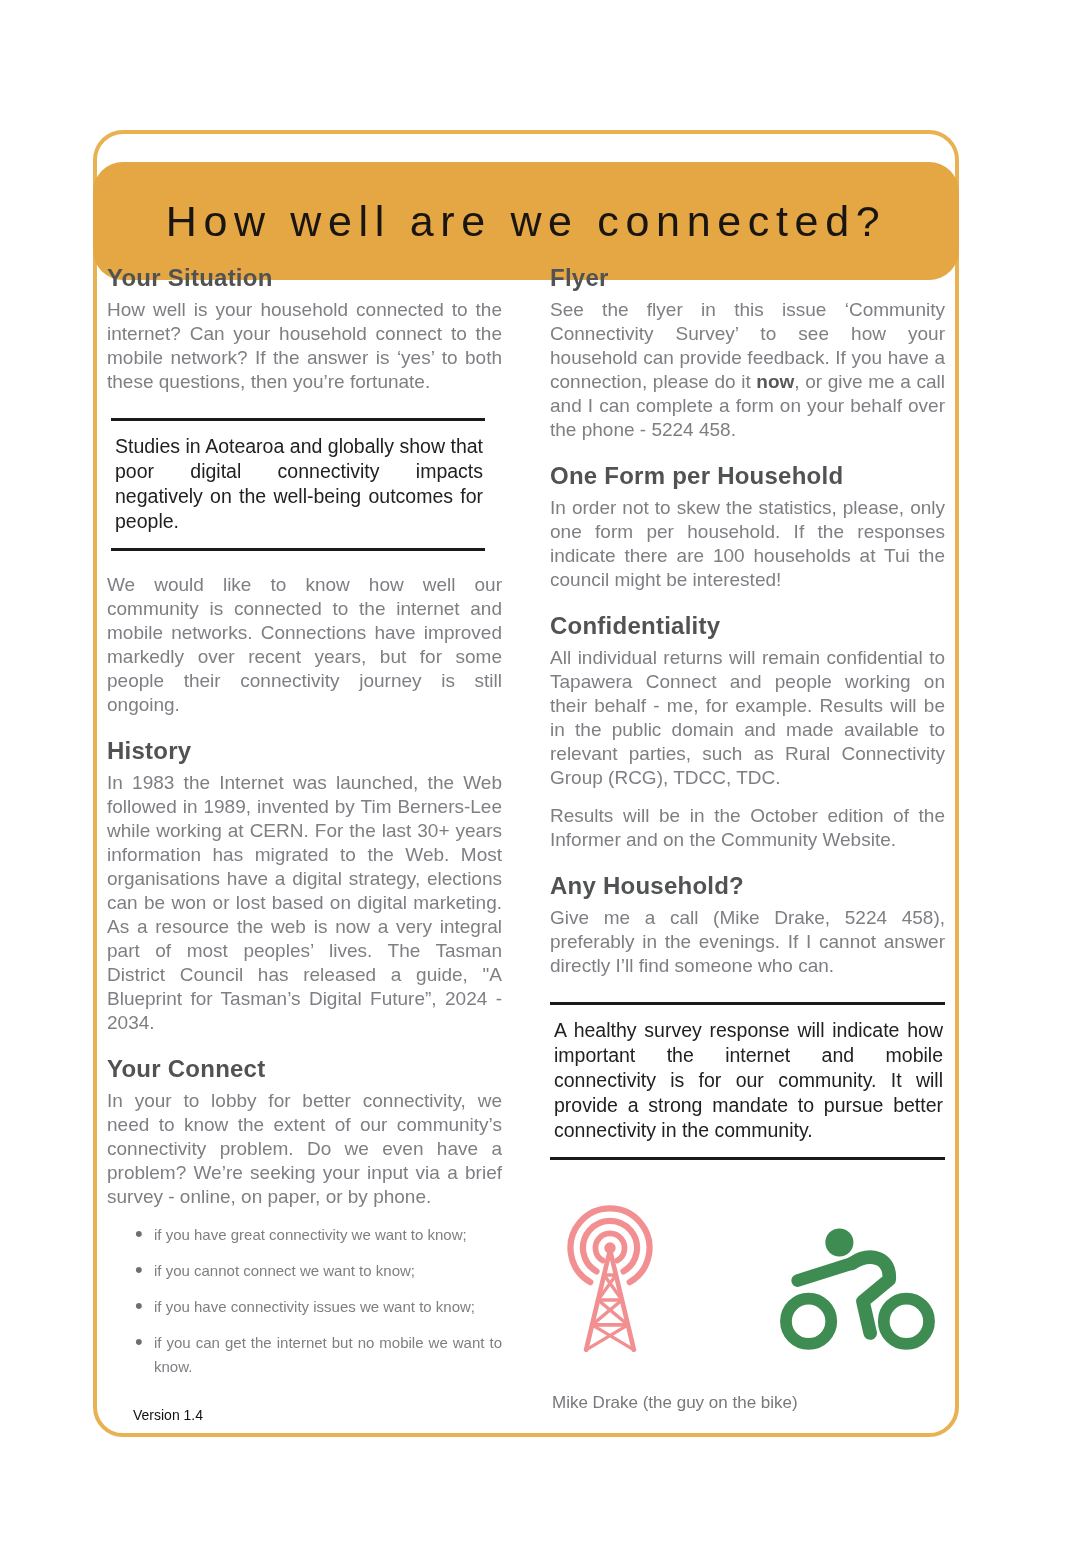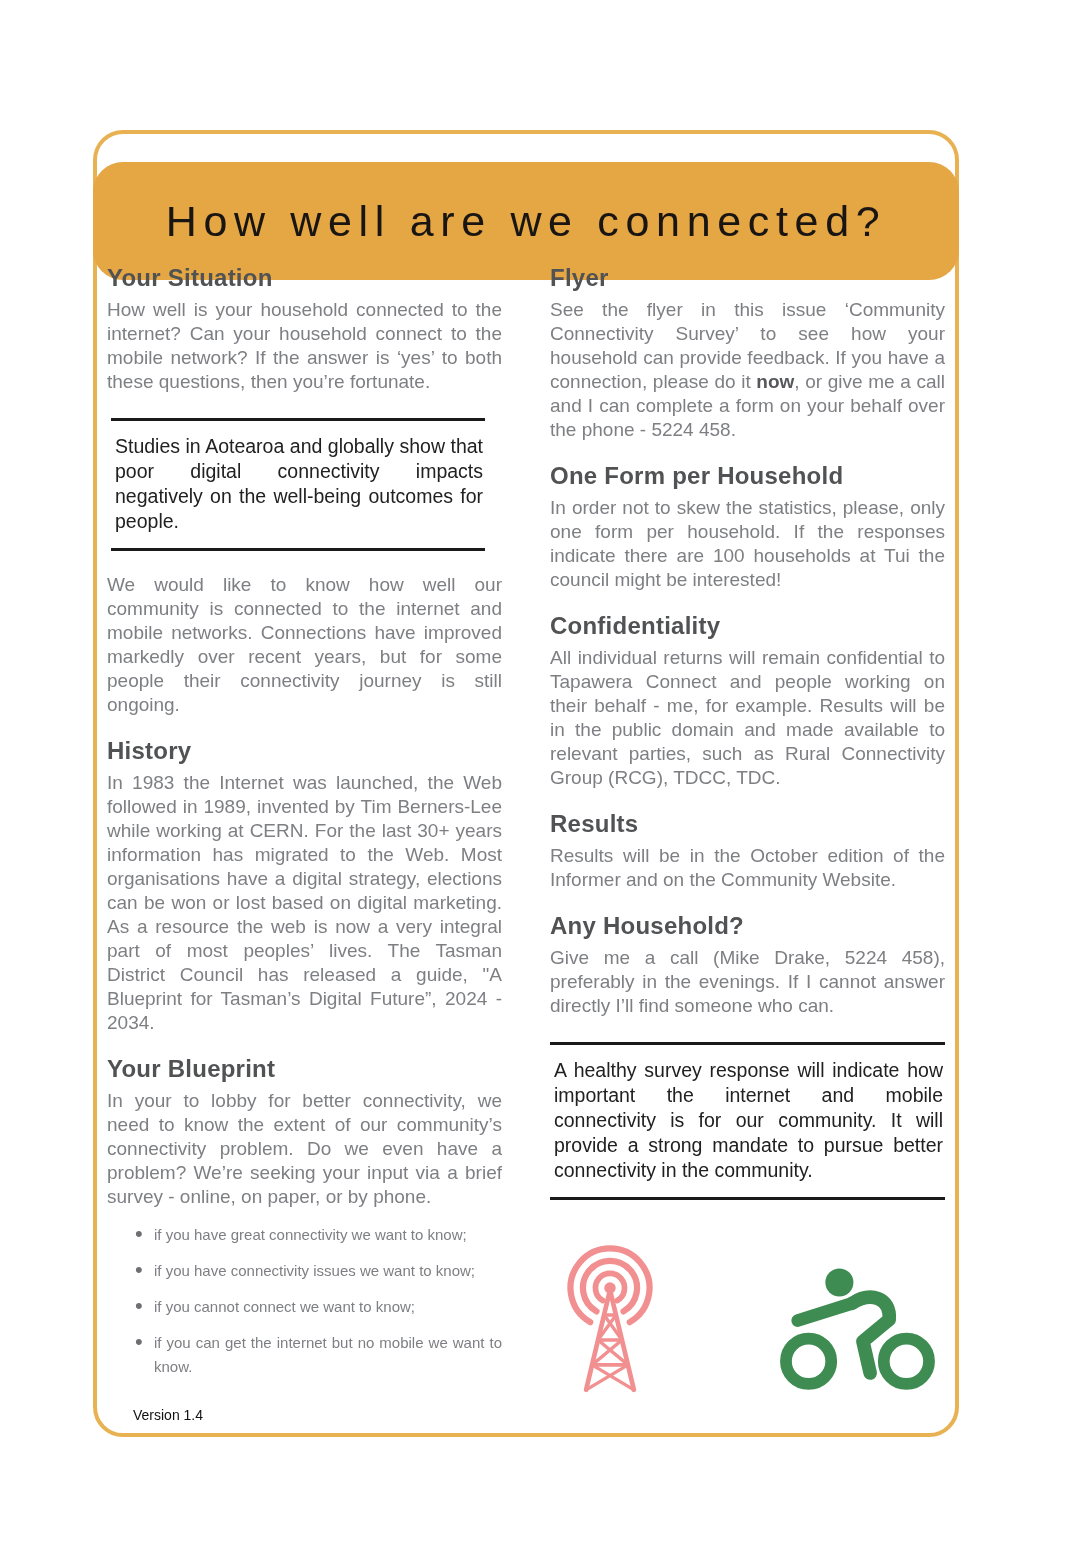--- a/index.html
+++ b/index.html
@@ -80,43 +80,42 @@
 
       <div class="quote indented">
         <p>Studies in Aotearoa and globally show that poor digital connectivity impacts negatively on the well-being outcomes for people.</p>
       </div>
 
       <p class="body">We would like to know how well our community is connected to the internet and mobile networks. Connections have improved markedly over recent years, but for some people their connectivity journey is still ongoing.</p>
 
       <h2>History</h2>
       <p class="body">In 1983 the Internet was launched, the Web followed in 1989, invented by Tim Berners-Lee while working at CERN. For the last 30+ years information has migrated to the Web. Most organisations have a digital strategy, elections can be won or lost based on digital marketing. As a resource the web is now a very integral part of most peoples’ lives. The Tasman District Council has released a guide, "A Blueprint for Tasman’s Digital Future”, 2024 - 2034.</p>
 
-      <h2>Your Blueprint</h2>
+      <h2>Your Connect</h2>
       <p class="body">In your to lobby for better connectivity, we need to know the extent of our community’s connectivity problem. Do we even have a problem? We’re seeking your input via a brief survey - online, on paper, or by phone.</p>
 
       <ul class="checklist">
         <li>if you have great connectivity we want to know;</li>
+        <li>if you cannot connect we want to know;</li>
         <li>if you have connectivity issues we want to know;</li>
-        <li>if you cannot connect we want to know;</li>
         <li>if you can get the internet but no mobile we want to know.</li>
       </ul>
 
     </div>
 
     <div class="col">
       <h2>Flyer</h2>
       <p class="body"><span>See the flyer in this issue ‘Community Connectivity Survey’ to see how your household can provide feedback. If you have a connection, please do it </span><b>now</b><span>, or give me a call and I can complete a form on your behalf over the phone - 5224 458.</span></p>
 
       <h2>One Form per Household</h2>
       <p class="body">In order not to skew the statistics, please, only one form per household. If the responses indicate there are 100 households at Tui the council might be interested!</p>
 
       <h2>Confidentiality</h2>
       <p class="body">All individual returns will remain confidential to Tapawera Connect and people working on their behalf - me, for example. Results will be in the public domain and made available to relevant parties, such as Rural Connectivity Group (RCG), TDCC, TDC.</p>
 
-      <h2>Results</h2>
       <p class="body">Results will be in the October edition of the Informer and on the Community Website.</p>
 
       <h2>Any Household?</h2>
       <p class="body">Give me a call (Mike Drake, 5224 458), preferably in the evenings. If I cannot answer directly I’ll find someone who can.</p>
 
       <div class="quote">
         <p>A healthy survey response will indicate how important the internet and mobile connectivity is for our community. It will provide a strong mandate to pursue better connectivity in the community.</p>
       </div>
 
       <div class="icon-row">

